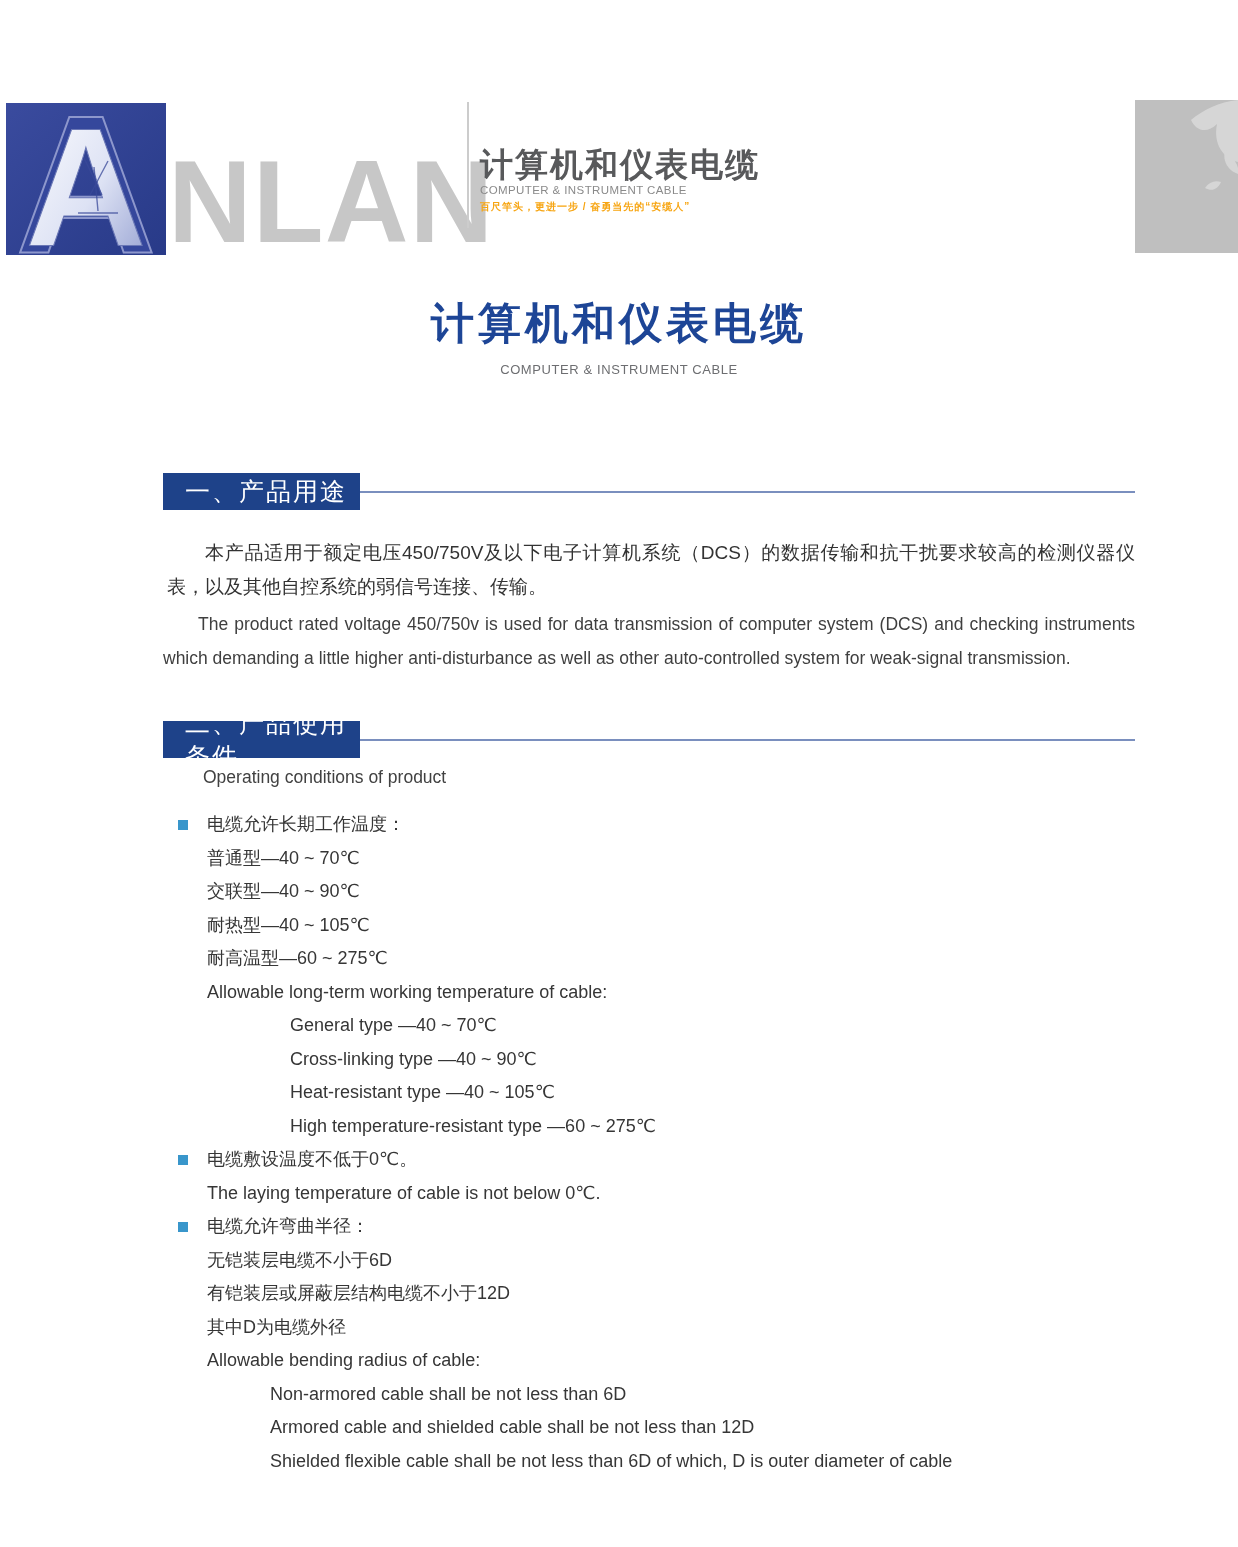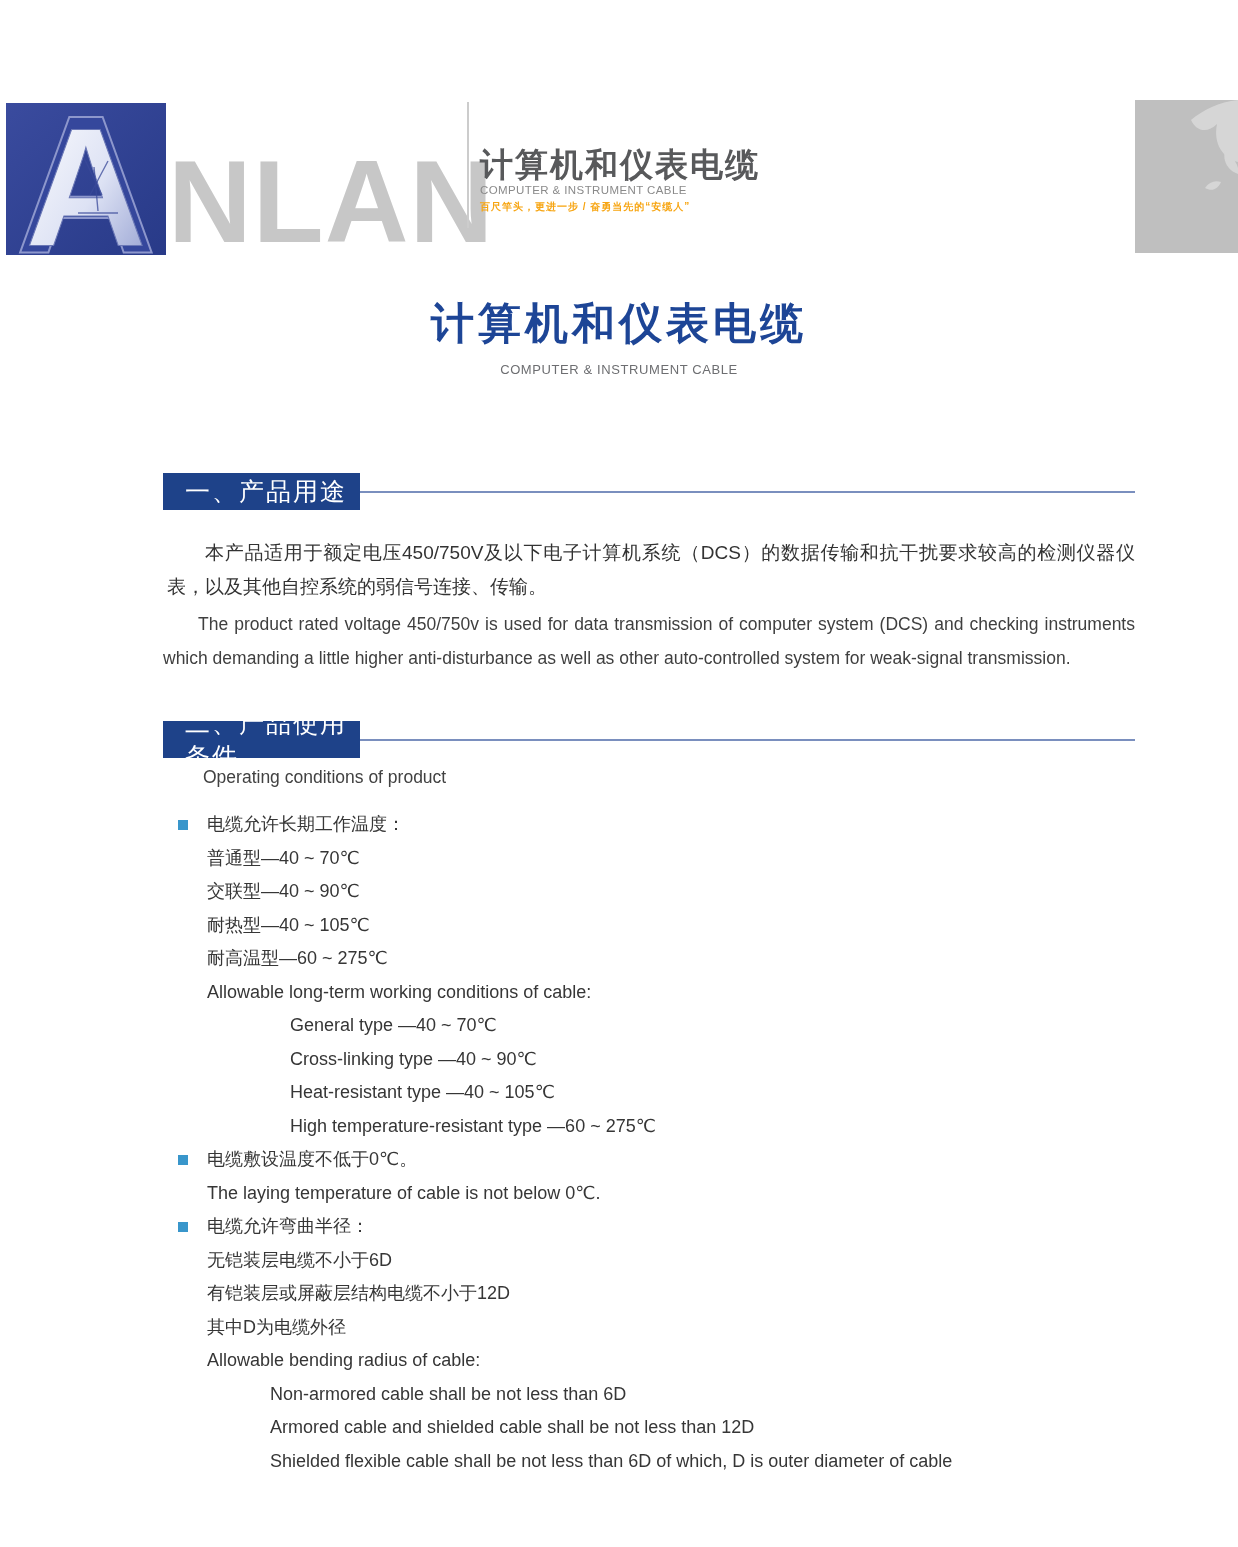--- a/index.html
+++ b/index.html
@@ -120,21 +120,21 @@
     <div class="list">
 
       <div class="line">
         <span class="bullet-sq"></span>
         <span>电缆允许长期工作温度：</span>
       </div>
       <div class="line">普通型—40 ~ 70℃</div>
       <div class="line">交联型—40 ~ 90℃</div>
       <div class="line">耐热型—40 ~ 105℃</div>
       <div class="line">耐高温型—60 ~ 275℃</div>
-      <div class="line">Allowable long-term working conditions of cable:</div>
+      <div class="line">Allowable long-term working temperature of cable:</div>
       <div class="line lvl1">General type —40 ~ 70℃</div>
       <div class="line lvl1">Cross-linking type —40 ~ 90℃</div>
       <div class="line lvl1">Heat-resistant type —40 ~ 105℃</div>
       <div class="line lvl1">High temperature-resistant type —60 ~ 275℃</div>
 
       <div class="line">
         <span class="bullet-sq"></span>
         <span>电缆敷设温度不低于0℃。</span>
       </div>
       <div class="line">The laying temperature of cable is not below 0℃.</div>

